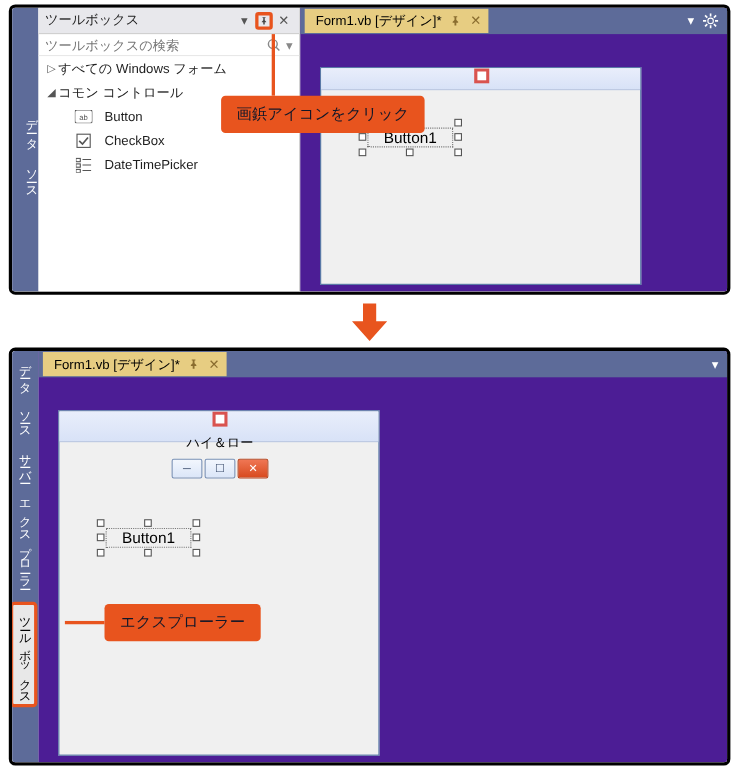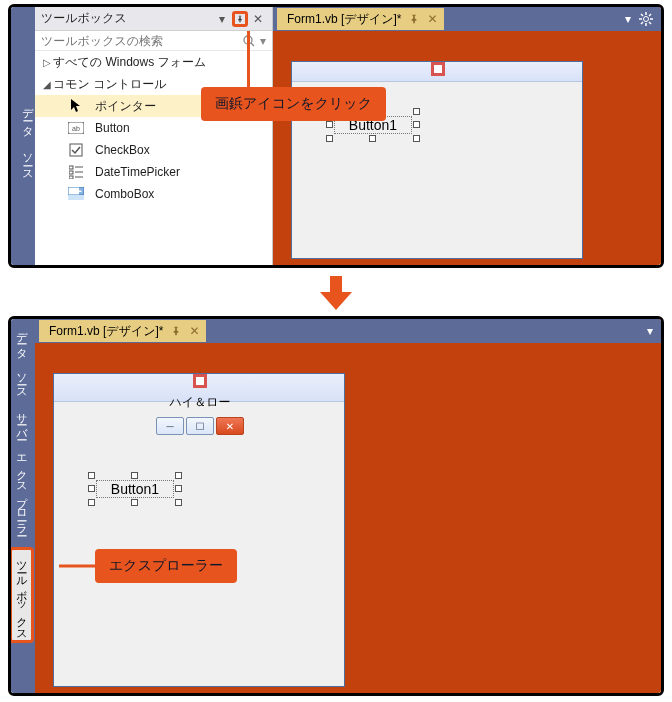--- a/index.html
+++ b/index.html
@@ -18,21 +18,21 @@
   .tb-icon { width: 16px; height: 16px; display: flex; align-items: center; justify-content: center; color: #555; cursor: pointer; }
   .pin-hl { border: 3px solid #e8541e; border-radius: 3px; padding: 0 1px; position: relative; }
   .tb-search { height: 20px; display: flex; align-items: center; padding: 0 6px; color: #999; border-bottom: 1px solid #e8e8e8; }
   .tb-search input { border: none; flex: 1; font-size: 12px; outline: none; color: #555; }
   .tb-list { flex: 1; overflow: hidden; }
   .tb-cat { height: 22px; display: flex; align-items: center; padding-left: 8px; color: #1e1e1e; }
   .tb-cat .tri { width: 10px; font-size: 10px; color: #555; }
   .tb-item { height: 22px; display: flex; align-items: center; padding-left: 32px; gap: 10px; color: #1e1e1e; }
   .tb-item.sel { background: #fdf1c7; }
   .tb-item .ico { width: 18px; height: 16px; display: flex; align-items: center; justify-content: center; }
-  .design-area { flex: 1; background: #c2410c; position: relative; }
+  .design-area { flex: 1; background: #4c1d95; position: relative; }
   .tabrow { height: 24px; background: #5d6b99; display: flex; align-items: center; padding-left: 4px; }
   .doctab { background: #e7cd82; height: 22px; display: flex; align-items: center; padding: 0 6px 0 10px; gap: 8px; color: #000; font-size: 12px; }
   .doctab .tab-close { color: #8a6d2f; cursor: pointer; }
   .tabrow-right { margin-left: auto; display: flex; gap: 8px; padding-right: 8px; color: #fff; }
   .canvas { padding: 30px 0 0 18px; }
   .formwin { width: 292px; background: #f0f0f0; border: 1px solid #4d6fa0; position: relative; }
   .formwin.cut { height: 198px; }
   .formtitle { height: 28px; background: linear-gradient(#e9eefb, #d8e2f7); border-bottom: 1px solid #b8c6e2; display: flex; align-items: center; padding: 0 4px 0 6px; gap: 6px; flex-direction: column; }
   .formtitle .appico { width: 14px; height: 14px; }
   .formtitle .tt { flex: 1; color: #000; font-size: 12px; }
@@ -91,28 +91,20 @@
       </div>
       <div class="tb-list">
         <div class="tb-cat">
             <span class="tri">▷</span>
             <span>すべての Windows フォーム</span>
           </div>
         <div class="tb-cat">
             <span class="tri">◢</span>
             <span>コモン コントロール</span>
           </div>
-        <div class="tb-item sel">
-          <span class="ico">
-              <svg width="12" height="14" viewBox="0 0 12 14">
-                <path d="M1 0l0 11 3-3 2 5 2-1-2-5 4 0z" fill="#000"></path>
-              </svg>
-            </span>
-          <span>ポインター</span>
-        </div>
         <div class="tb-item">
           <span class="ico">
               <svg width="16" height="12" viewBox="0 0 16 12">
                 <rect x="0" y="0" width="16" height="12" rx="2" fill="none" stroke="#555"></rect>
                 <text x="8" y="9" font-size="7" text-anchor="middle" fill="#555">ab</text>
               </svg>
             </span>
           <span>Button</span>
         </div>
         <div class="tb-item">
@@ -129,31 +121,20 @@
               <svg width="14" height="14" viewBox="0 0 14 14">
                 <rect x="0" y="1" width="4" height="3" stroke="#555" fill="none"></rect>
                 <rect x="0" y="6" width="4" height="3" stroke="#555" fill="none"></rect>
                 <rect x="0" y="11" width="4" height="3" stroke="#555" fill="none"></rect>
                 <line x1="6" y1="2" x2="14" y2="2" stroke="#555"></line>
                 <line x1="6" y1="7" x2="14" y2="7" stroke="#555"></line>
                 <line x1="6" y1="12" x2="14" y2="12" stroke="#555"></line>
               </svg>
             </span>
           <span>DateTimePicker</span>
-        </div>
-        <div class="tb-item">
-          <span class="ico">
-              <svg width="16" height="14" viewBox="0 0 16 14">
-                <rect x="0" y="0" width="16" height="8" fill="none" stroke="#3a7fc4"></rect>
-                <rect x="11" y="0" width="5" height="8" fill="#3a7fc4" opacity="0.6"></rect>
-                <path d="M12 3l2 2 -4 0z" fill="#fff"></path>
-                <rect x="0" y="8" width="16" height="5" fill="#cde3f7"></rect>
-              </svg>
-            </span>
-          <span>ComboBox</span>
         </div>
       </div>
     </div>
 
     <div class="design-area">
       <div class="tabrow">
         <div class="doctab">
           <span>Form1.vb [デザイン]*</span>
           <span style="font-size:10px;color:#8a6d2f">
             <svg width="10" height="10" viewBox="0 0 12 12">

